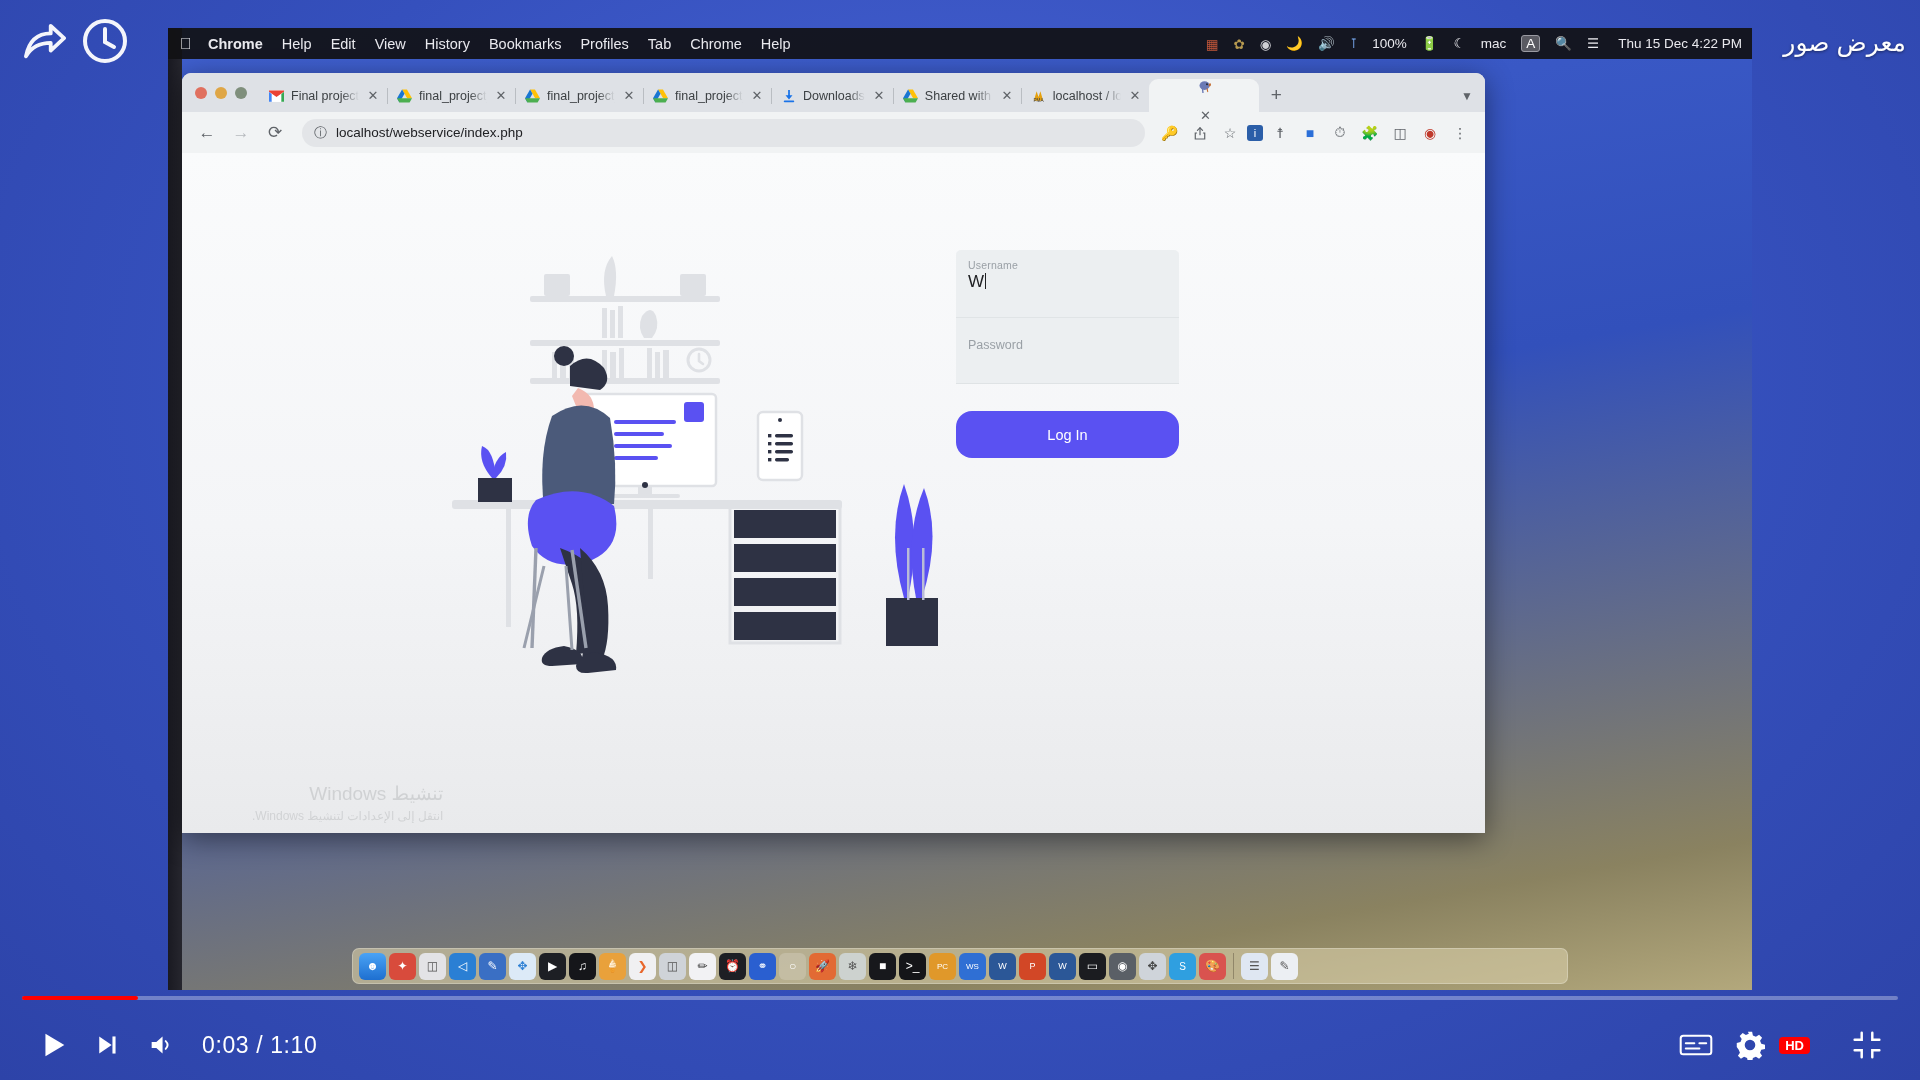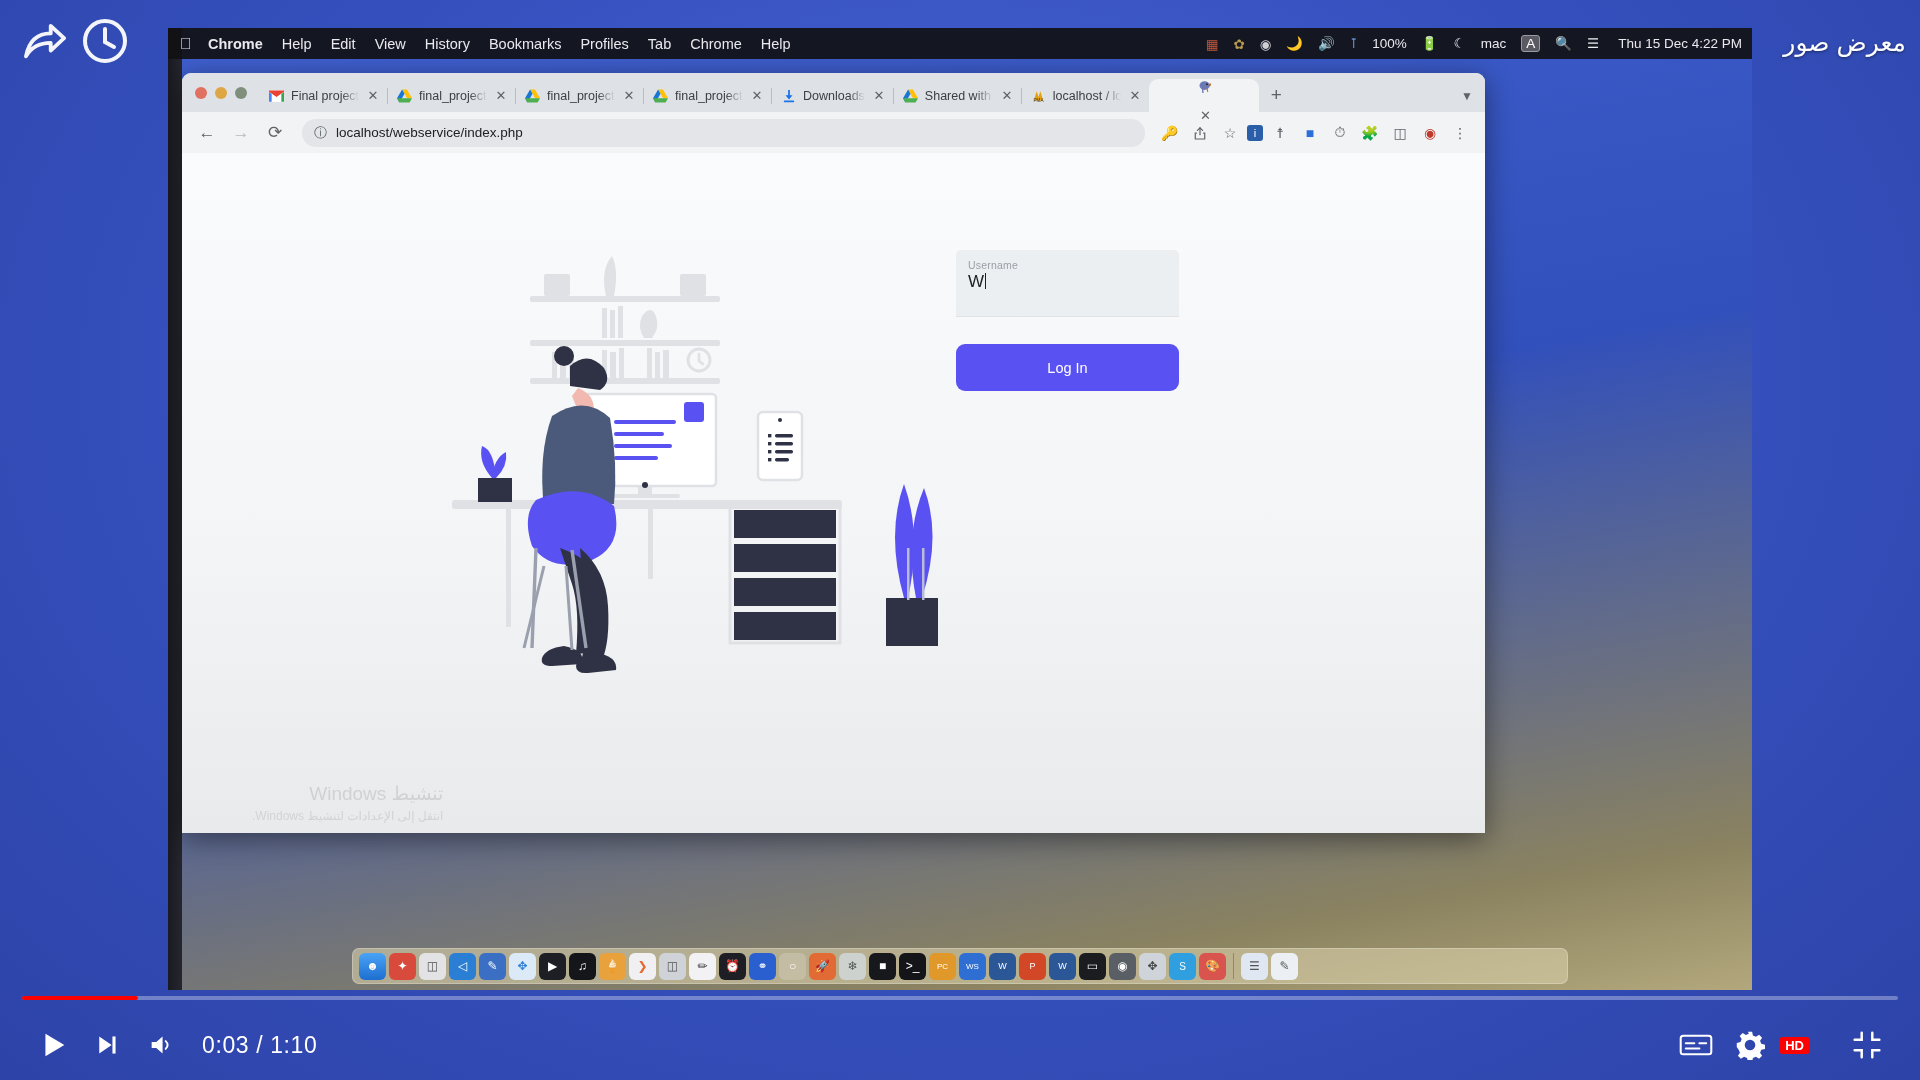--- a/index.html
+++ b/index.html
@@ -149,21 +149,21 @@
   .field + .field{ border-top:1px solid #e0e4e6; }
   .flabel{ font-size:10.5px; color:#9aa0a6; letter-spacing:.2px;}
   .fvalue{ font-size:17px; color:#202124; margin-top:1px; position:relative; display:inline-block;}
   .caret{
     display:inline-block; width:1px; height:16px; background:#202124;
     margin-left:1px; vertical-align:-2px;
   }
   .fplaceholder{ font-size:12.5px; color:#9aa0a6; padding-top:11px;}
   #login-btn{
     margin-top:27px; height:47px; width:223px;
-    background:#5a51f2; color:#fff; border:none; border-radius:9px;
+    background:#5a51f2; color:#fff; border:none; border-radius:16px;
     font-size:14.5px; font-family:"Liberation Sans", sans-serif;
     display:flex; align-items:center; justify-content:center;
   }
 
   
   #illustration{ position:absolute; left:270px; top:95px; width:520px; height:470px;}
 
   
   #win-activate{
     position:absolute; left:70px; bottom:10px; color:#c7c9cb; direction:rtl; text-align:right;
@@ -504,20 +504,23 @@
           <path d="M92 318 l-20 82 m42 -82 l6 84" stroke="#9aa0ad" stroke-width="3" fill="none"></path>
           <path d="M84 300 l-4 100" stroke="#9aa0ad" stroke-width="3.4" fill="none"></path>
           <path d="M120 302 l14 98" stroke="#9aa0ad" stroke-width="3.4" fill="none"></path>
         </svg>
 
         <div id="login-form">
           <div class="field-stack">
             <div class="field">
               <div class="flabel">Username</div>
               <div class="fvalue"><span>W</span><span class="caret"></span></div>
+            </div>
+            <div class="field">
+              <div class="fplaceholder">Password</div>
             </div>
           </div>
           <button id="login-btn" style="background: rgb(90, 81, 242);">Log In</button>
         </div>
 
         <div id="win-activate">
           <div class="t1">تنشيط Windows</div>
           <div class="t2">انتقل إلى الإعدادات لتنشيط Windows.</div>
         </div>
       </div>

